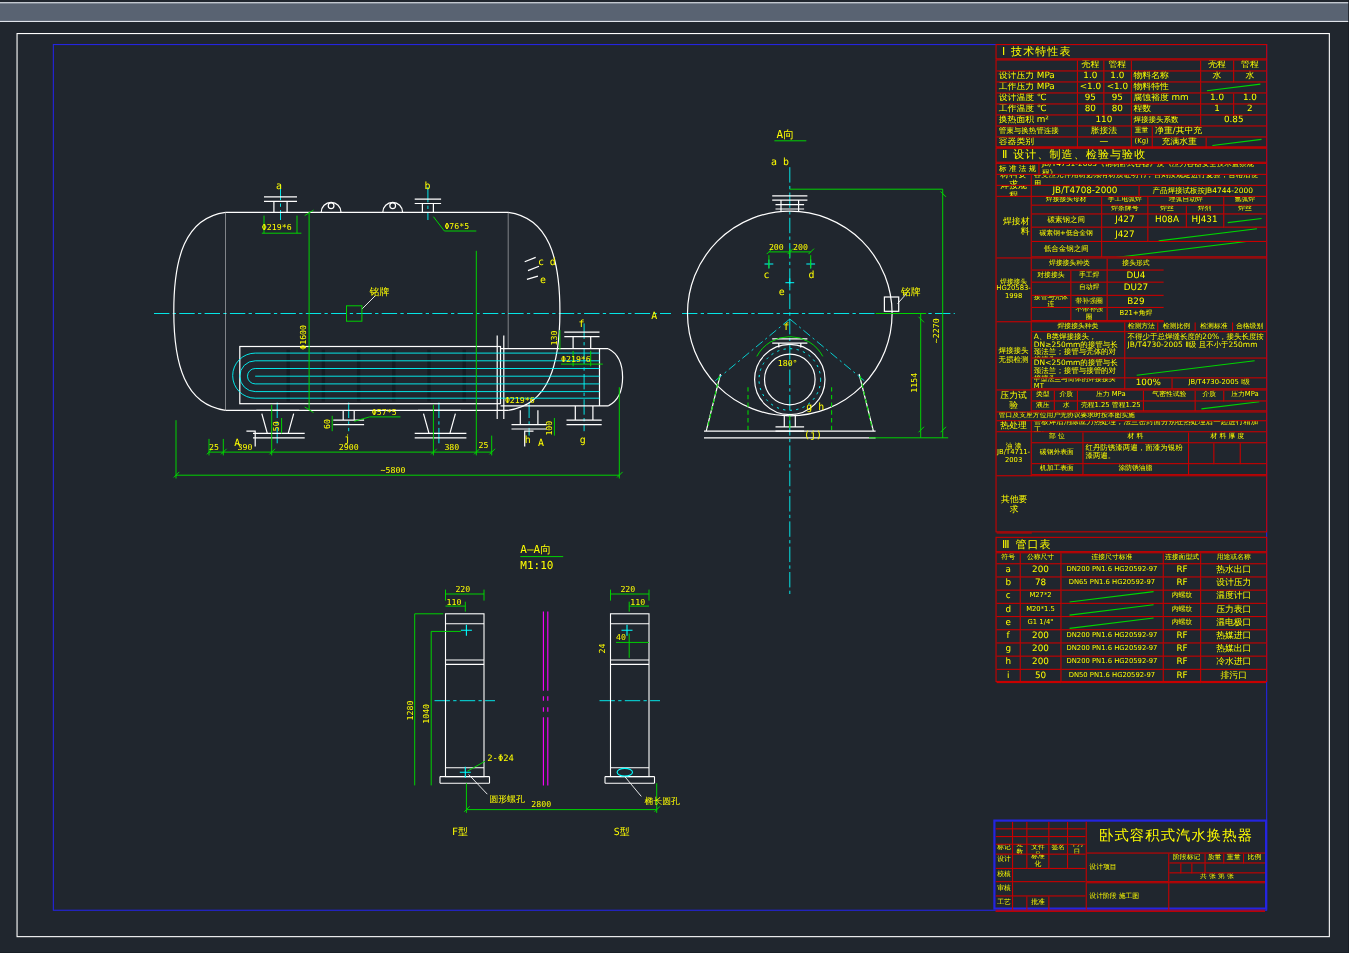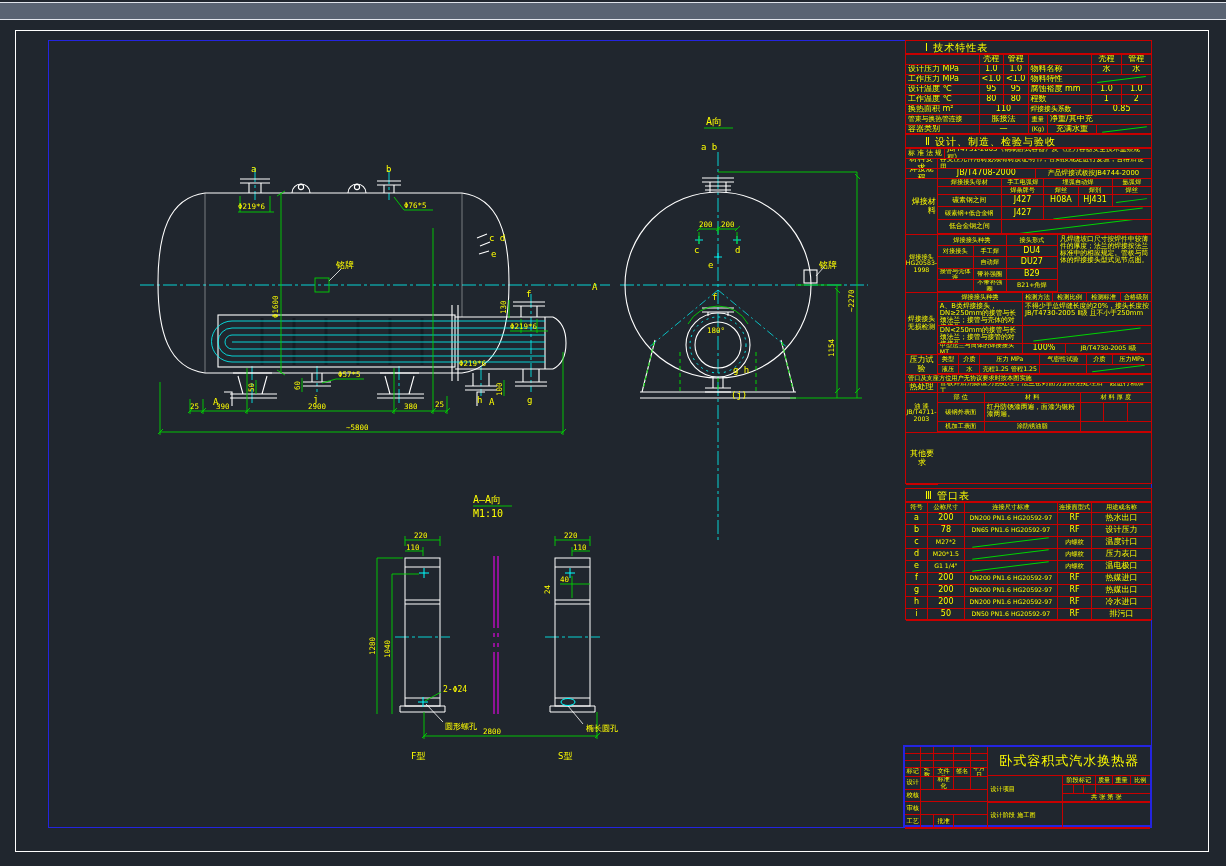--- a/index.html
+++ b/index.html
@@ -4,21 +4,21 @@
 <style>
   html,body{margin:0;padding:0;background:#161b22;}
   .page{position:relative;width:1226px;height:866px;background:#20262e;overflow:hidden;
         font-family:"DejaVu Sans",sans-serif;}
   .topbar{position:absolute;left:0;top:2px;width:100%;height:16px;background:#596372;
           border-top:1px solid #dfe3ea;border-bottom:1px solid #dfe3ea;}
   .oframe{position:absolute;left:15px;top:30px;width:1192px;height:820px;border:1.5px solid #ffffff;}
   .bframe{position:absolute;left:48px;top:40px;width:1102px;height:786px;border:1.5px solid #2424e0;}
   svg.draw{position:absolute;left:0;top:0;}
   .sec-head{position:absolute;width:247px;height:14px;box-sizing:border-box;border:1px solid #c80000;
-            color:#ffff00;font-size:10px;line-height:13px;padding-left:19px;letter-spacing:1px;}
+            color:#ffff00;font-size:10px;line-height:13px;padding-left:5px;letter-spacing:1px;}
   .ctbl-holder{position:absolute;width:247px;box-sizing:border-box;border:1px solid #c80000;}
   .ctbl{width:100%;display:flex;flex-direction:column;}
   .trow{display:flex;width:100%;box-sizing:border-box;}
   .tcell{box-sizing:border-box;border-right:1px solid #c80000;border-bottom:1px solid #c80000;
          color:#ffff00;font-size:8px;line-height:1.05;display:flex;align-items:center;
          justify-content:center;text-align:center;overflow:hidden;padding:0 1px;white-space:pre-line;}
   .trow .tcell:last-child{border-right:none;}
   .nest{padding:0;display:block;}
   .nest>.ctbl{height:100%;}
   .sm{font-size:6.8px;}
@@ -304,21 +304,20 @@
           <div class="tcell sm" style="width: 47%;">产品焊接试板按JB4744-2000</div>
         </div>
         <div class="trow" style="height: 56px;">
           <div class="tcell" style="width: 13%; text-align: right;">焊接材料</div>
           <div class="tcell nest" style="width: 87%;"><div class="ctbl"><div class="trow" style="height: 8px;"><div class="tcell xs" style="width: 30%;">焊接接头母材</div><div class="tcell xs" style="width: 20%;">手工电弧焊</div><div class="tcell xs" style="width: 32%;">埋弧自动焊</div><div class="tcell xs" style="width: 18%;">氩弧焊</div></div><div class="trow" style="height: 8px;"><div class="tcell" style="width: 30%;"></div><div class="tcell xs" style="width: 20%;">焊条牌号</div><div class="tcell xs" style="width: 16%;">焊丝</div><div class="tcell xs" style="width: 16%;">焊剂</div><div class="tcell xs" style="width: 18%;">焊丝</div></div><div class="trow" style="height: 13px;"><div class="tcell sm" style="width: 30%;">碳素钢之间</div><div class="tcell" style="width: 20%;">J427</div><div class="tcell" style="width: 16%;">H08A</div><div class="tcell" style="width: 16%;">HJ431</div><div class="tcell" style="width: 18%;"><div class="gline"></div></div></div><div class="trow" style="height: 13px;"><div class="tcell xs" style="width: 30%;">碳素钢+低合金钢</div><div class="tcell" style="width: 20%;">J427</div><div class="tcell" style="width: 50%;"><div class="gline"></div></div></div><div class="trow" style="height: 14px;"><div class="tcell sm" style="width: 30%;">低合金钢之间</div><div class="tcell" style="width: 70%;"><div class="gline"></div></div></div></div></div>
         </div>
         <div class="trow" style="height: 58px;">
           <div class="tcell xs" style="width: 13%;">焊接接头
 HG20583-1998</div>
           <div class="tcell nest" style="width: 49%;"><div class="ctbl"><div class="trow" style="height: 11px;"><div class="tcell xs" style="width: 58%;">焊接接头种类</div><div class="tcell xs" style="width: 42%;">接头形式</div></div><div class="trow" style="height: 12px;"><div class="tcell xs" style="width: 30%;">对接接头</div><div class="tcell xs" style="width: 28%;">手工焊</div><div class="tcell" style="width: 42%;">DU4</div></div><div class="trow" style="height: 12px;"><div class="tcell" style="width: 30%;"></div><div class="tcell xs" style="width: 28%;">自动焊</div><div class="tcell" style="width: 42%;">DU27</div></div><div class="trow" style="height: 11px;"><div class="tcell xs" style="width: 30%;">接管与壳体连</div><div class="tcell xs" style="width: 28%;">带补强圈</div><div class="tcell" style="width: 42%;">B29</div></div><div class="trow" style="height: 12px;"><div class="tcell" style="width: 30%;"></div><div class="tcell xs" style="width: 28%;">不带补强圈</div><div class="tcell xs" style="width: 42%;">B21+角焊</div></div></div></div>
-          <div class="tcell para" style="width: 38%;">凡焊缝坡口尺寸按焊件中较薄件的厚度；法兰的焊接按法兰标准中的相应规定。管板与筒体的焊接接头型式见节点图。</div>
         </div>
         <div class="trow" style="height: 62px;">
           <div class="tcell sm" style="width: 13%;">焊接接头
 无损检测</div>
           <div class="tcell nest" style="width: 87%;"><div class="ctbl"><div class="trow" style="height: 10px;"><div class="tcell xs" style="width: 40%;">焊接接头种类</div><div class="tcell xs" style="width: 14%;">检测方法</div><div class="tcell xs" style="width: 16%;">检测比例</div><div class="tcell xs" style="width: 16%;">检测标准</div><div class="tcell xs" style="width: 14%;">合格级别</div></div><div class="trow" style="height: 24px;"><div class="tcell para" style="width: 40%;">A、B类焊接接头，DN≥250mm的接管与长颈法兰；接管与壳体的对接接头。</div><div class="tcell para" style="width: 60%;">不得少于总焊缝长度的20%，接头长度按JB/T4730-2005 Ⅱ级 且不小于250mm</div></div><div class="trow" style="height: 18px;"><div class="tcell para" style="width: 40%;">DN&lt;250mm的接管与长颈法兰；接管与接管的对接接头。</div><div class="tcell" style="width: 60%;"><div class="gline"></div></div></div><div class="trow" style="height: 10px;"><div class="tcell xs lft" style="width: 40%;">甲型法兰与筒体的焊接接头  MT</div><div class="tcell" style="width: 20%;">100%</div><div class="tcell xs" style="width: 40%;">JB/T4730-2005 Ⅰ级</div></div></div></div>
         </div>
         <div class="trow" style="height: 20px;">
           <div class="tcell" style="width: 13%;">压力试验</div>
           <div class="tcell nest" style="width: 87%;"><div class="ctbl"><div class="trow" style="height: 10px;"><div class="tcell xs" style="width: 10%;">类型</div><div class="tcell xs" style="width: 10%;">介质</div><div class="tcell xs" style="width: 28%;">压力 MPa</div><div class="tcell xs" style="width: 22%;">气密性试验</div><div class="tcell xs" style="width: 12%;">介质</div><div class="tcell xs" style="width: 18%;">压力MPa</div></div><div class="trow" style="height: 10px;"><div class="tcell xs" style="width: 10%;">液压</div><div class="tcell xs" style="width: 10%;">水</div><div class="tcell xs" style="width: 28%;">壳程1.25 管程1.25</div><div class="tcell" style="width: 22%;"></div><div class="tcell" style="width: 30%;"><div class="gline"></div></div></div></div></div>
         </div>

